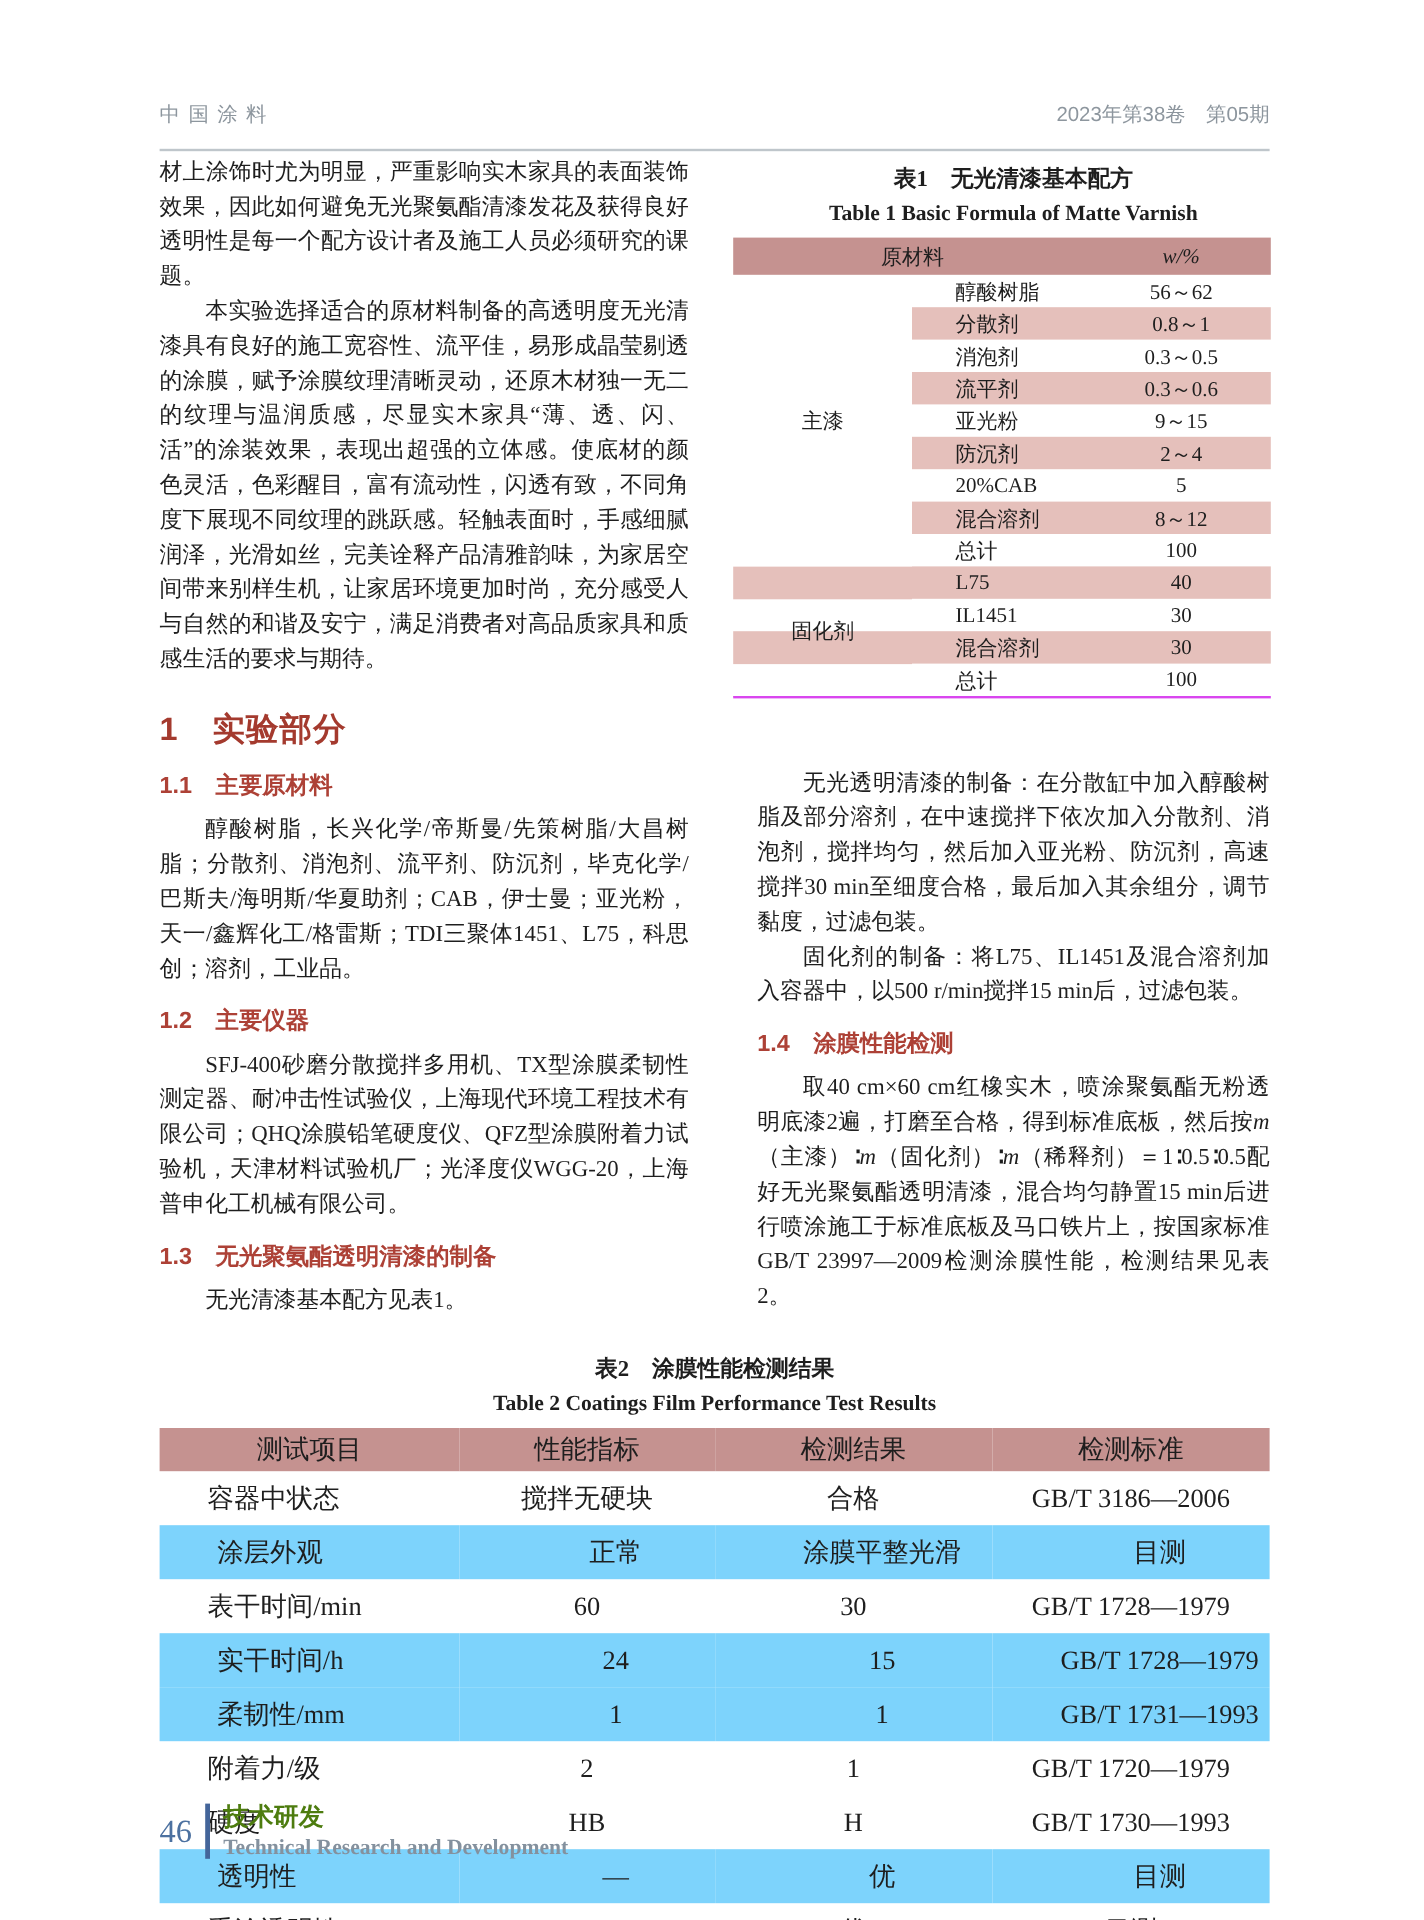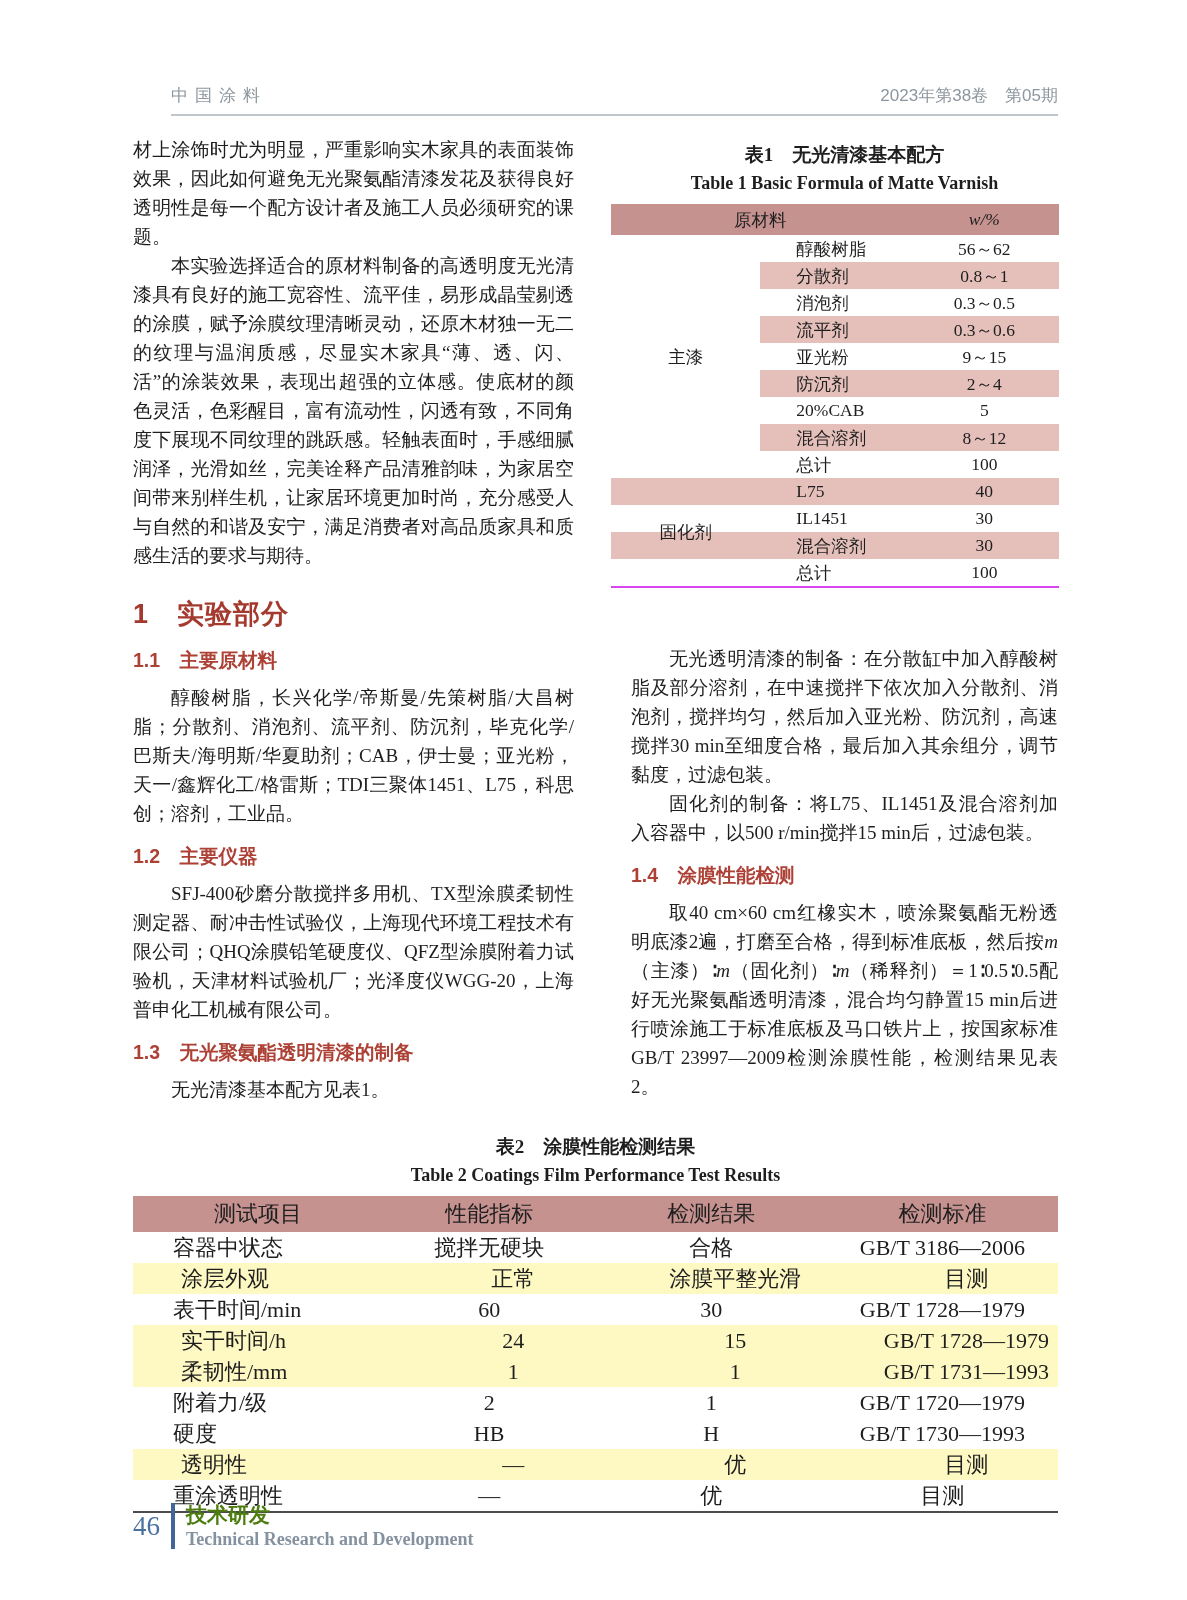--- a/index.html
+++ b/index.html
@@ -12,27 +12,27 @@
     color:#1e1e1e;
     box-sizing:border-box;
     overflow:hidden;
   }
   .inner{position:absolute;left:133px;top:0;width:925px;}
   
   .page-header{
     padding-top:84px;
     display:flex;justify-content:space-between;align-items:flex-end;
     border-bottom:2px solid #bfc6cb;
-    padding-bottom:7px;
-    font-family:"Liberation Sans","DejaVu Sans",sans-serif;
-    color:#8d969e;font-size:17px;margin-left:38px;
+    padding-bottom:17px;
+    font-family:"Liberation Sans","DejaVu Sans",sans-serif;
+    color:#8d969e;font-size:17px;
   }
   .journal-name{letter-spacing:7px;}
   
-  .columns{display:flex;gap:57px;margin-top:19px;}
+  .columns{display:flex;gap:57px;margin-top:3px;}
   .col-left{width:441px;flex:0 0 441px;}
   .col-right{width:427px;flex:0 0 427px;}
   p.body{
     font-size:19px;line-height:29px;margin:0;
     text-align:justify;
   }
   p.ind{text-indent:2em;}
   .h-big{
     font-family:"Liberation Sans","DejaVu Sans",sans-serif;
     font-weight:bold;color:#a43a2e;
@@ -60,24 +60,24 @@
   .t1 .vl{text-align:center;}
   .t1 tr.stripe td.nm,.t1 tr.stripe td.vl{background:#e5c0bb;font-family:Liberation Serif, serif;}
   .t1 .grp-hard{
     background:linear-gradient(to bottom,
       #e5c0bb 0 25%,#ffffff 25% 50%,#e5c0bb 50% 75%,#ffffff 75% 100%);
   }
   
   .t2-section{margin-top:30px;}
   .t2{width:100%;font-size:22px;border-bottom:2px solid #4c4c4c;table-layout:fixed;}
   .t2 th{background:#c59290;font-weight:normal;height:36px;text-align:center;}
-  .t2 td{height:31px;text-align:center;}
+  .t2 td{height:45px;text-align:center;}
   .t2 td.c1{text-align:left;padding-left:40px;}
   .t2 col.w1{width:27%;}.t2 col.w2{width:23%;}.t2 col.w3{width:25%;}.t2 col.w4{width:25%;}
-  .t2 tr.stripe td{background:#fef9c3;padding-left:48px;}
+  .t2 tr.stripe td{background:#7dd3fc;padding-left:48px;}
   .mvar{font-style:italic;font-family:"Liberation Serif","DejaVu Serif",serif;}
   
   .footer{
     position:absolute;left:133px;bottom:50px;
     display:flex;align-items:center;
   }
   .footer .pageno{font-size:27px;color:#4c71a0;margin-right:11px;}
   .footer .vbar{width:4px;height:46px;background:#44659a;margin-right:11px;}
   .footer .sec-cn{
     font-family:"Liberation Sans","DejaVu Sans",sans-serif;

